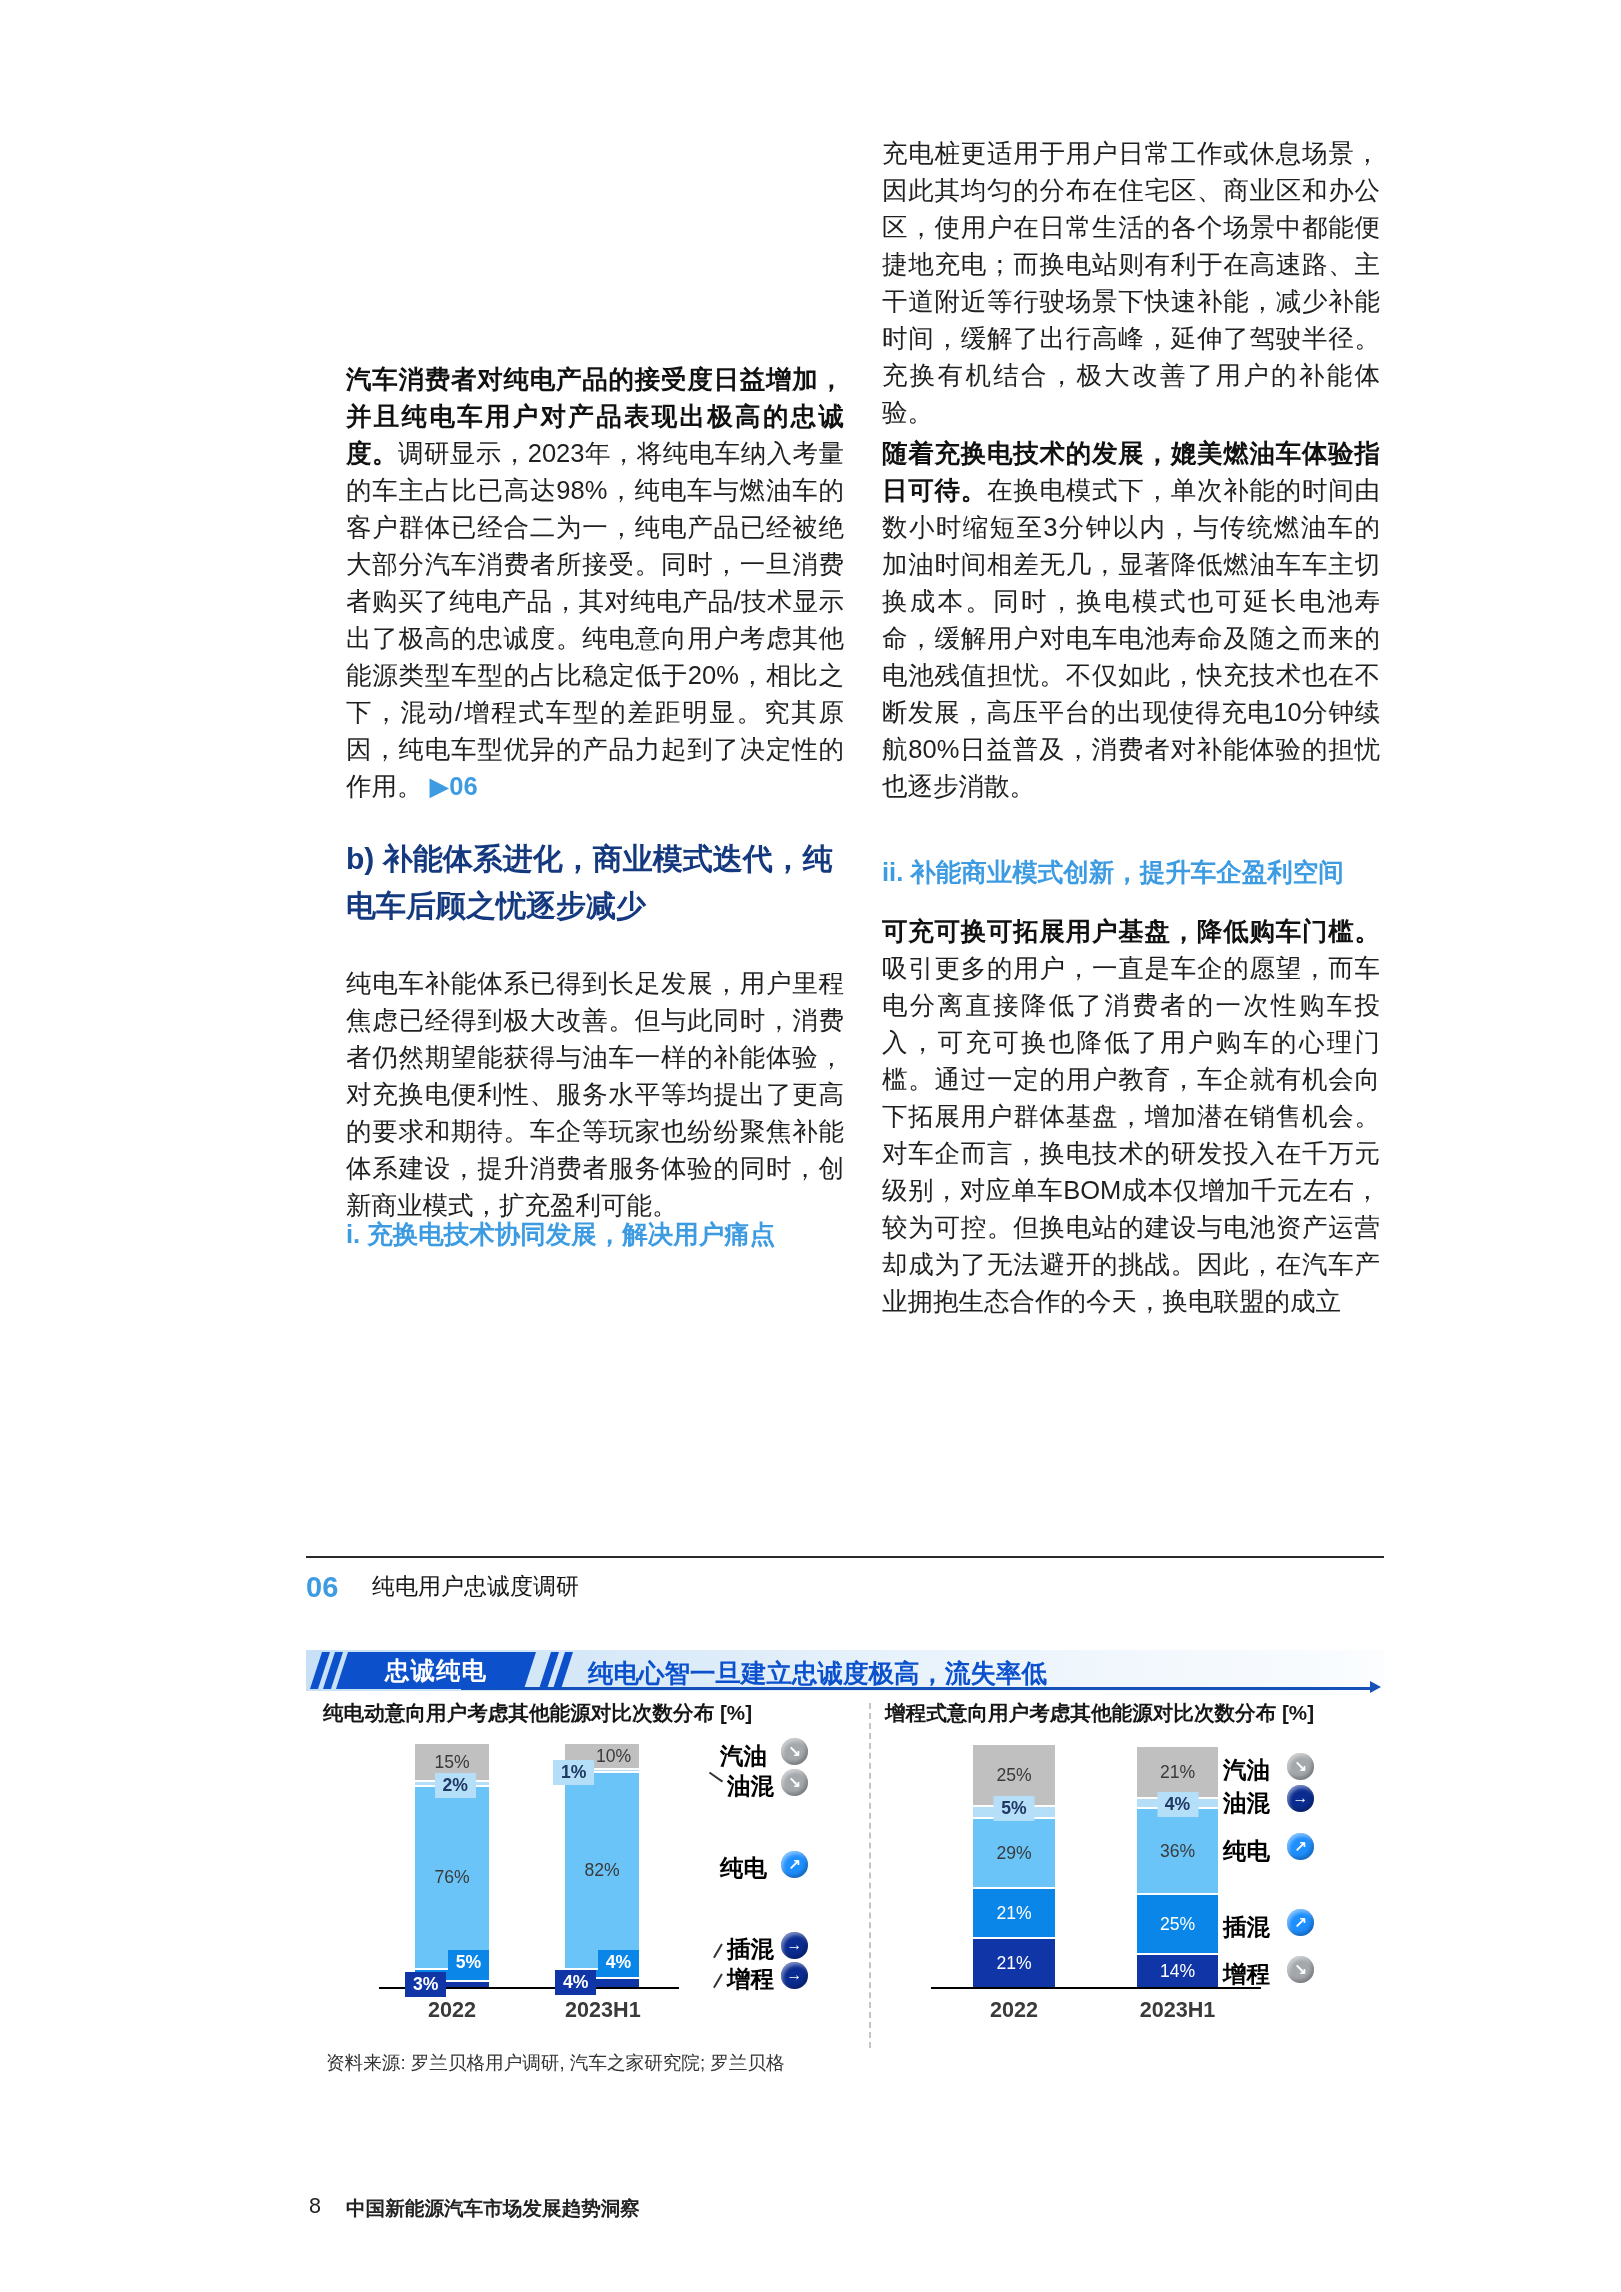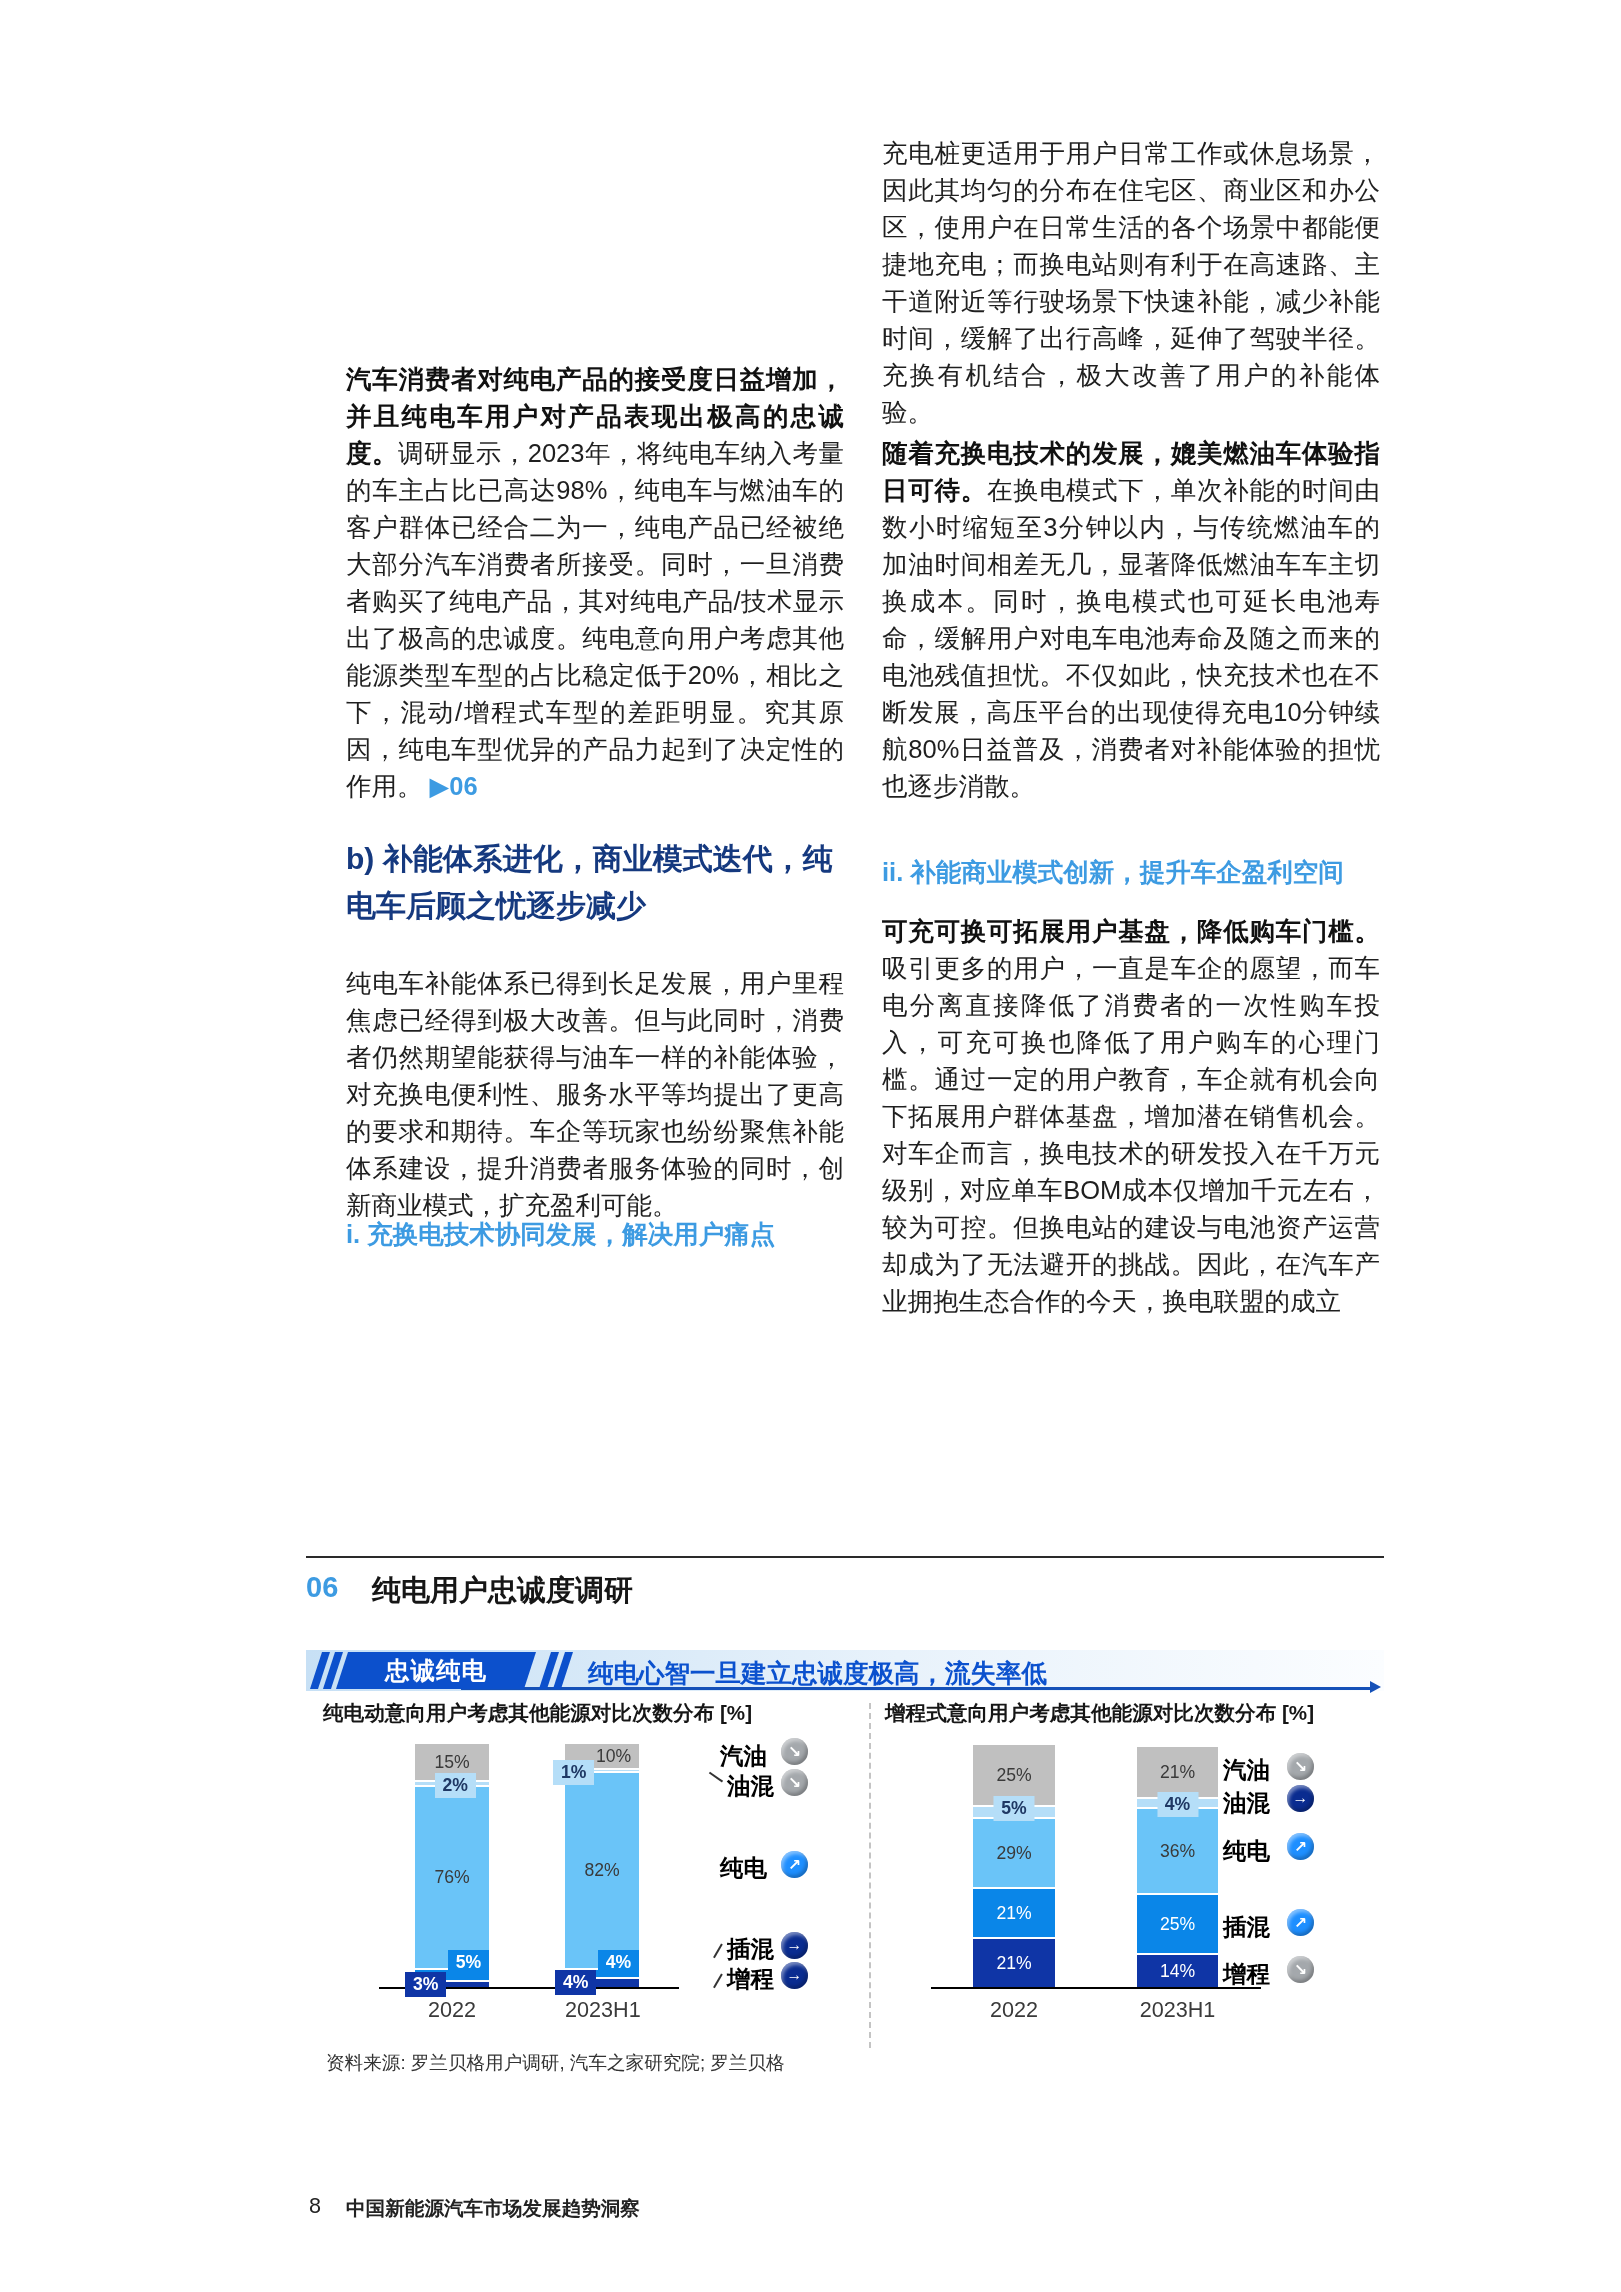--- a/index.html
+++ b/index.html
@@ -10,21 +10,21 @@
   .tblock{position:absolute;width:498px;font-size:25.5px;line-height:37px;text-align:justify;color:#1f1f1f;}
   .tblock .lead{font-weight:bold;color:#111;}
   .h-light{position:absolute;width:502px;font-size:25.5px;line-height:43px;font-weight:bold;color:#3d9be2;}
   .h-hang{padding-left:51px;text-indent:-51px;}
   .h-navy{position:absolute;width:502px;font-size:30px;line-height:47px;font-weight:bold;color:#15397f;}
   .figref{color:#3d9be2;font-weight:bold;white-space:nowrap;}
 
   
   .fig-rule{position:absolute;left:306px;top:1556px;width:1078px;height:2px;background:#2a2a2a;}
   .fig-num{position:absolute;left:306px;top:1571px;font-size:29px;font-weight:bold;color:#3d9be2;}
-  .fig-title{position:absolute;left:372px;top:1571px;font-size:29px;font-weight:bold;color:#161616;}
+  .fig-title{position:absolute;left:372px;top:1571px;font-size:23px;font-weight:normal;color:#161616;}
 
   
   .banner-strip{position:absolute;left:306px;top:1650px;width:1078px;height:41px;
     background:linear-gradient(90deg,#c7e0f5 0%,#e8f2fb 55%,#fbfdff 100%);}
   .banner-line{position:absolute;left:461px;top:1687px;width:912px;height:2.9px;background:#1551b8;}
   .banner-arrow{position:absolute;left:1370px;top:1681px;width:0;height:0;
     border-left:11.8px solid #1551b8;border-top:6.9px solid transparent;border-bottom:6.9px solid transparent;}
   .stripe{position:absolute;top:1652px;width:7.8px;height:37px;background:#0c50cc;transform:skewX(-18deg);}
   .badge{position:absolute;left:342px;top:1652px;width:188px;height:37px;background:#0c50cc;
     transform:skewX(-18deg);display:flex;align-items:center;justify-content:center;}
@@ -38,21 +38,21 @@
   .seg{position:relative;width:100%;}
   .seg + .seg{border-top:2px solid #fff;box-sizing:border-box;}
   .lbl{position:absolute;inset:0;display:flex;align-items:center;justify-content:center;
     font-size:17.6px;font-weight:500;}
   .lbl.right{justify-content:flex-end;padding-right:7.8px;}
   .lbl.dark{color:#3a3a3a;}
   .lbl.white{color:#ffffff;}
   .chip{position:absolute;font-size:17.6px;font-weight:600;padding:2px 7.8px;white-space:nowrap;z-index:5;}
   .chip.dark{color:#1f3864;}
   .chip.white{color:#ffffff;}
-  .xlab{position:absolute;top:100%;margin-top:9.8px;text-align:center;font-size:21.6px;color:#3a3a3a;}
+  .xlab{position:absolute;top:100%;margin-top:9.8px;text-align:center;font-size:21.6px;color:#3a3a3a;font-weight:bold;}
   .vsep{position:absolute;left:869px;top:1703px;height:345px;border-left:2px dashed #c4c4c4;}
 
   
   .leg-label{position:absolute;font-size:23.5px;font-weight:bold;color:#000;white-space:nowrap;}
   .licon{position:absolute;width:26.5px;height:26.5px;border-radius:50%;display:flex;align-items:center;
     justify-content:center;color:#fff;font-size:15.7px;font-weight:bold;
     box-shadow:inset -2px -2.9px 3.9px rgba(0,0,0,.25), inset 2px 2.9px 3.9px rgba(255,255,255,.45);}
   .leader{position:absolute;width:15.7px;height:2px;background:#333;}
 
   

